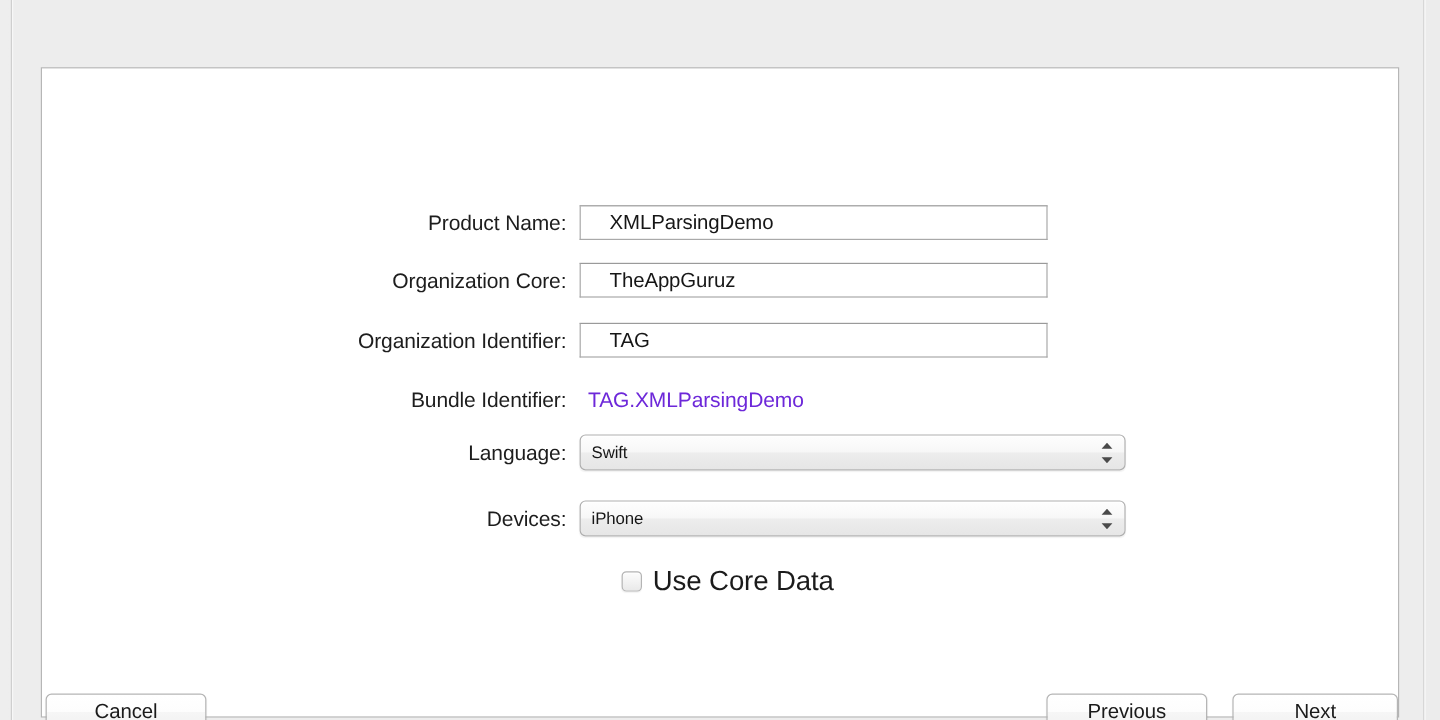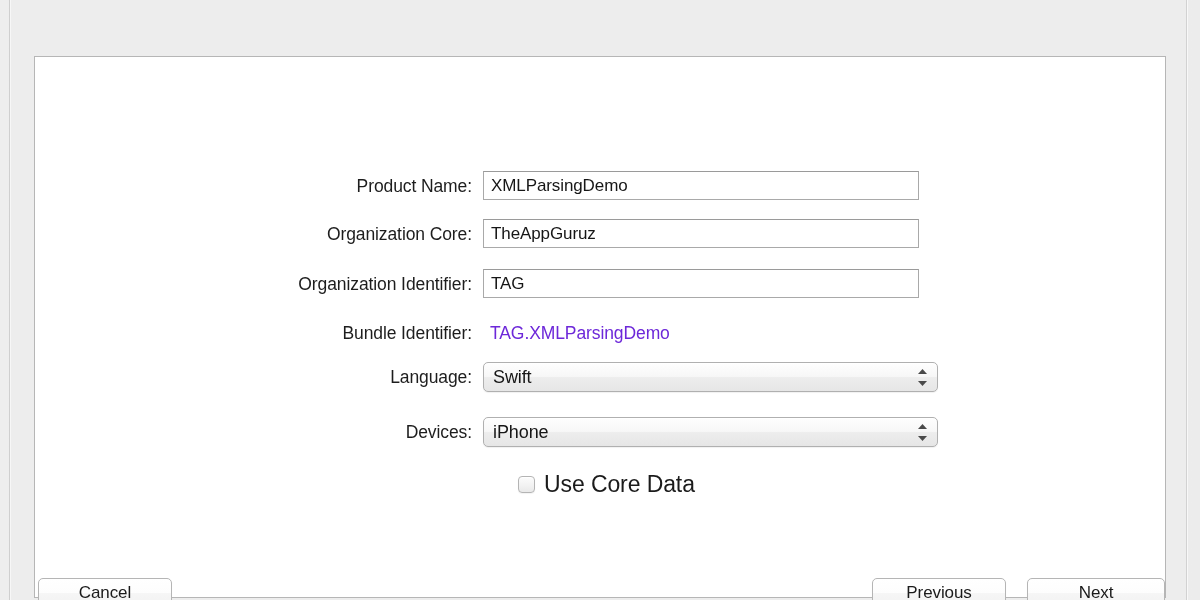--- a/index.html
+++ b/index.html
@@ -112,30 +112,30 @@
     height: 30px;
   }
   .field-cell {
     position: absolute;
     left: 448px;
     top: 0;
   }
 
   
   .textfield {
-    width: 436px;
+    width: 390px;
     height: 29px;
     box-sizing: border-box;
     border: 1px solid #a9a9a9;
     border-top-color: #9a9a9a;
     background: #ffffff;
     font-family: "Liberation Sans", sans-serif;
     font-size: 17px;
     color: #161616;
-    padding: 0 0 0 7px;
+    padding: 0 0 0 24px;
     line-height: 27px;
     outline: none;
     letter-spacing: -0.1px;
   }
 
   
   .static-value {
     font-size: 17.5px;
     color: #6d28d9;
     line-height: 30px;
@@ -153,21 +153,21 @@
     border: 1px solid #b0b0b0;
     border-radius: 5px;
     background: linear-gradient(to bottom, #fefefe 0%, #f7f7f7 48%, #ededed 52%, #e6e6e6 100%);
     box-shadow: 0 1px 1px rgba(0,0,0,0.06), inset 0 1px 0 #ffffff;
   }
   .popup-text {
     position: absolute;
     left: 9px;
     top: 0;
     line-height: 28px;
-    font-size: 18px;
+    font-size: 14px;
     color: #161616;
     white-space: nowrap;
     letter-spacing: -0.1px;
   }
   .popup-arrows {
     position: absolute;
     right: 7px;
     top: 0;
     width: 16px;
     height: 28px;

